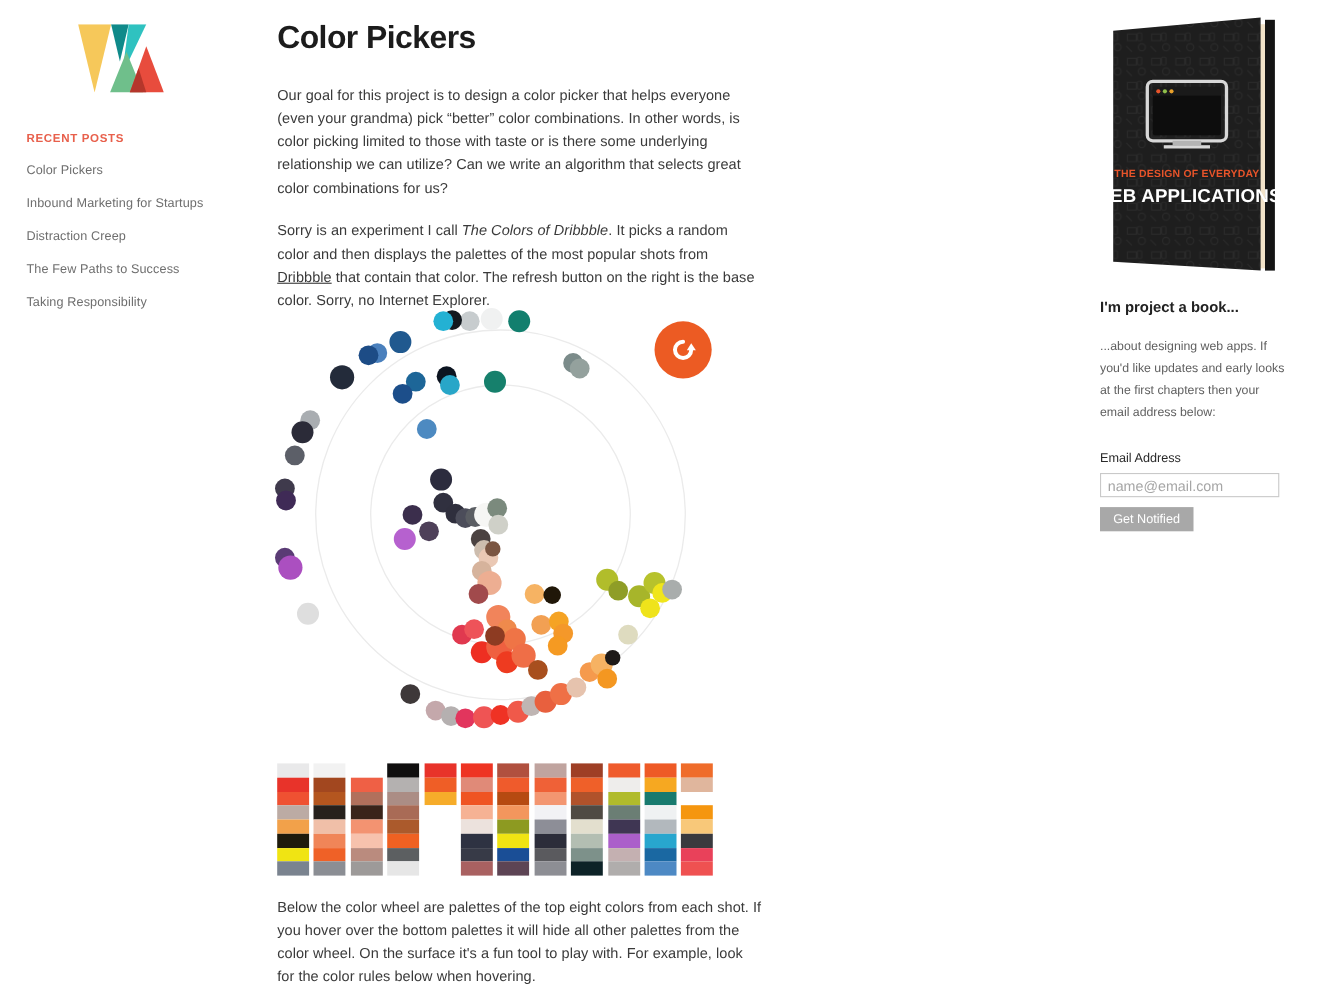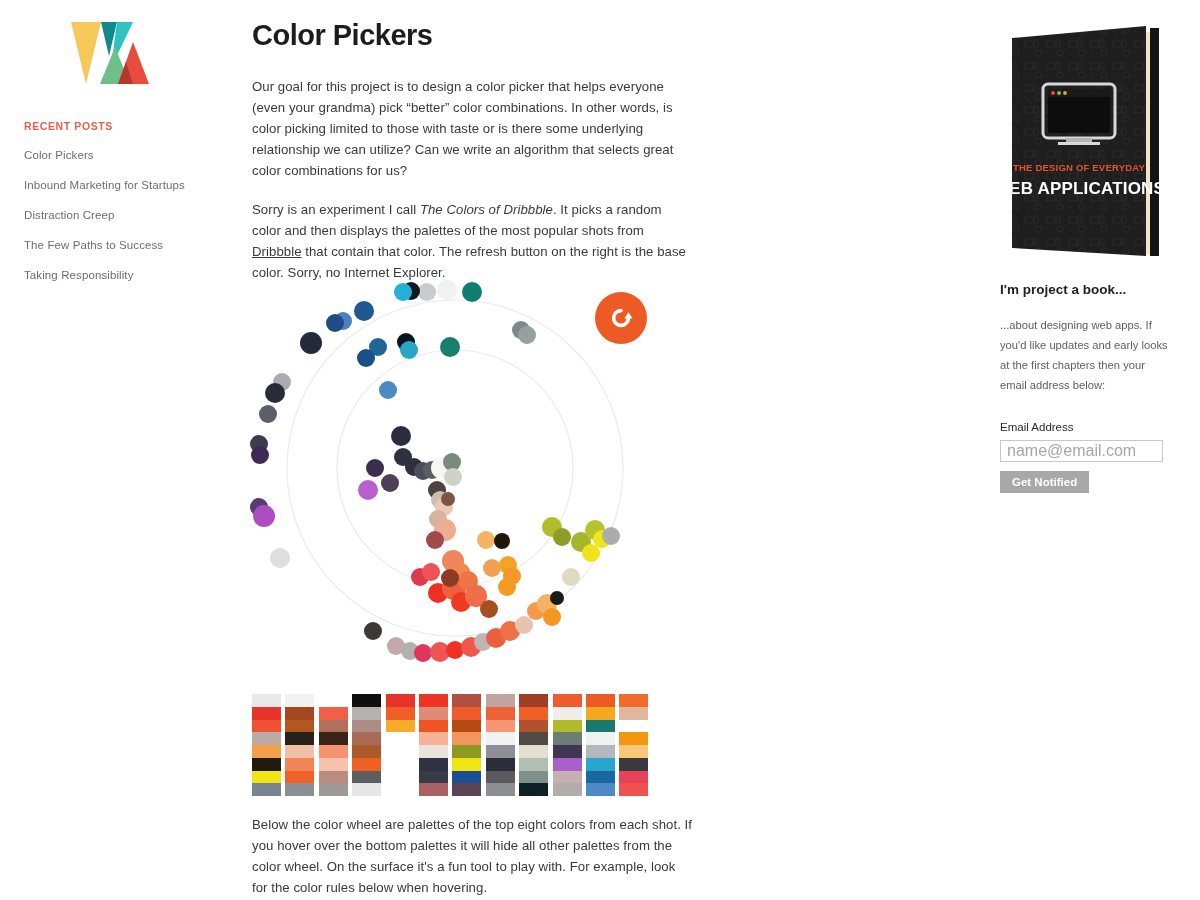--- a/index.html
+++ b/index.html
@@ -124,21 +124,21 @@
     margin-right: 4.4px;
     display: flex;
     flex-direction: column;
   }
   .palette-col:last-child { margin-right: 0; }
   .swatch { width: 100%; flex: 1 1 0; display:block; }
 
   
   .right-sidebar {
     position: absolute;
-    left: 1000px; top: 16px;
+    left: 1000px; top: 6px;
     width: 170px;
   }
   .book-wrap {
     width: 170px; height: 250px;
     position: relative;
     margin-bottom: 16px;
   }
   .book-svg { display: block; }
 
   .book-heading {
@@ -157,38 +157,38 @@
     font-size: 11.5px;
     color: #2a2a2a;
     font-weight: 400;
     display: block;
     margin-bottom: 7px;
   }
   .email-input {
     width: 163px;
     height: 22px;
     border: 1px solid #c9c9c9;
-    font-size: 16px;
+    font-size: 13px;
     color: #9a9a9a;
     padding: 0 6px;
     font-family: "Liberation Sans", sans-serif;
     background: #fff;
     outline: none;
     display: block;
     margin-bottom: 9px;
   }
   .email-input::placeholder { color: #a6a6a6; }
   .notify-button {
     height: 22px;
     padding: 0 12px;
     background: #a8a8a8;
     border: none;
     color: #ffffff;
     font-size: 11.5px;
-    font-weight: 700;
+    font-weight: 400;
     font-family: "Liberation Sans", sans-serif;
     cursor: pointer;
     display: block;
   }
 </style>
 </head>
 <body>
 
 <div class="page">
 

